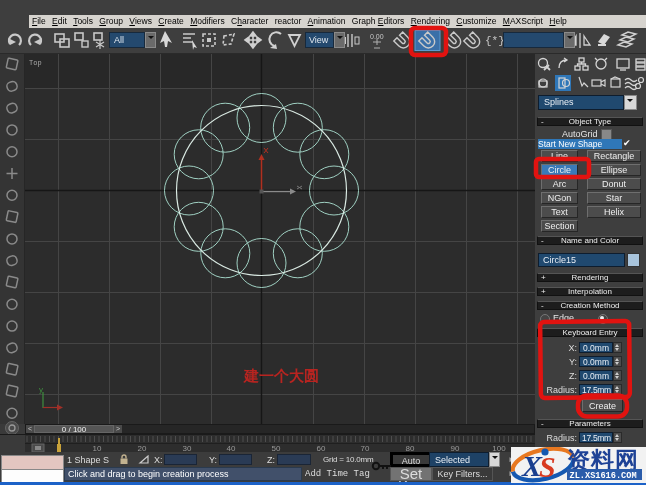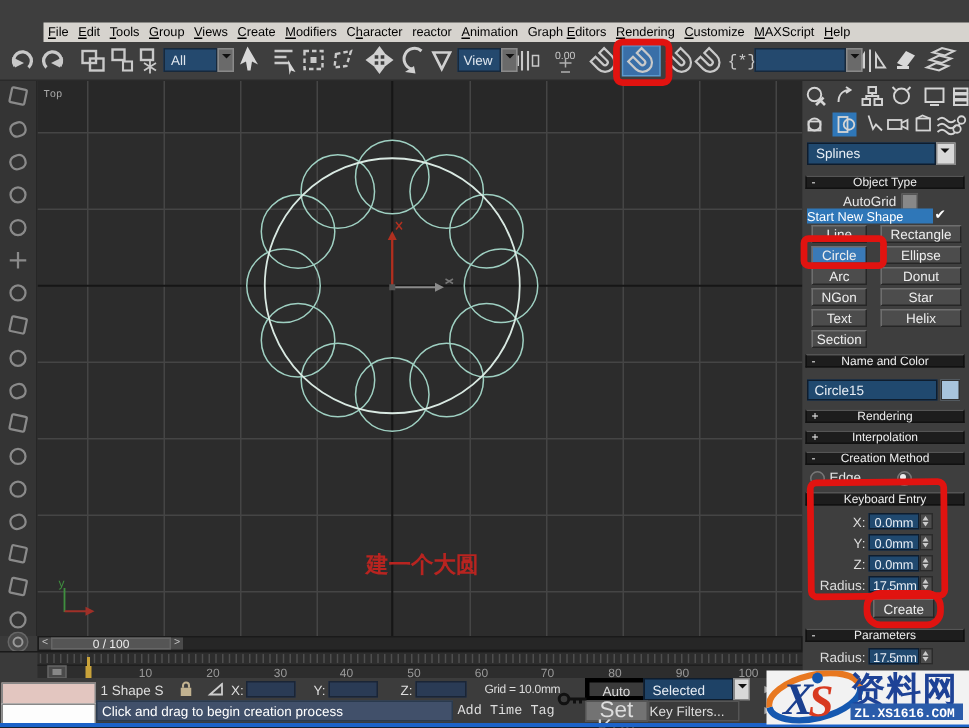--- a/index.html
+++ b/index.html
@@ -488,21 +488,21 @@
     <div class="abs" style="left:390px;top:0px;width:42px;height:15px;background:#3a3a3a;border:3px solid #000000;box-sizing:border-box;color:#ddd;font-size:9px;line-height:13px;text-align:center;">Auto Key</div>
     <div class="bluefield" style="left:429px;top:0px;width:60px;height:15px;line-height:14px;padding-left:5px;background:#1e4266;">Selected</div>
     <div class="dropbtn" style="left:489px;top:0px;width:11px;height:15px;background:#d8d8d8;border-color:#888;"></div>
     <span class="abs" style="left:508px;top:3px;color:#aaa;font-size:8px;">►</span>
   </div>
   <div id="status2" class="abs">
     <div class="abs" style="left:64px;top:0;width:238px;height:14px;background:#41506a;border:1px solid #2a3a4e;box-sizing:border-box;"></div>
     <span class="abs" style="left:68px;top:2px;color:#fff;">Click and drag to begin creation process</span>
     <span class="abs" style="left:305px;top:2px;font-family:Liberation Mono, monospace;">Add Time Tag</span>
     <div class="abs" style="left:390px;top:0px;width:42px;height:14px;background:#737373;border:1px solid #555;box-sizing:border-box;color:#ddd;font-size:15px;line-height:12px;text-align:center;">Set Key</div>
-    <div class="abs" style="left:432px;top:0px;width:61px;height:14px;background:#3a3a3a;border:1px solid #555;box-sizing:border-box;color:#ddd;font-size:9px;line-height:12px;">Key Filters...</div>
+    <div class="abs" style="left:432px;top:0px;width:61px;height:14px;background:#3a3a3a;border:1px solid #555;box-sizing:border-box;color:#ddd;font-size:9px;line-height:12px;text-align:center;">Key Filters...</div>
     <span class="abs" style="left:508px;top:2px;color:#aaa;font-size:8px;">►</span>
   </div>
 
   <div class="abs" style="left:1px;top:455px;width:61px;height:13px;background:#e3c6c0;border:1px solid #888;"></div>
   <div class="abs" style="left:1px;top:469px;width:61px;height:12px;background:#fdfdfd;border:1px solid #888;"></div>
 
   <svg class="abs" style="left:371px;top:459px" width="22" height="14" viewBox="0 0 22 14">
     <circle cx="5" cy="7" r="3.2" fill="none" stroke="#111" stroke-width="2"></circle>
     <path d="M8 7 h12 m-4 0 v3 m-4 -3 v3" stroke="#111" stroke-width="2"></path>
   </svg>

